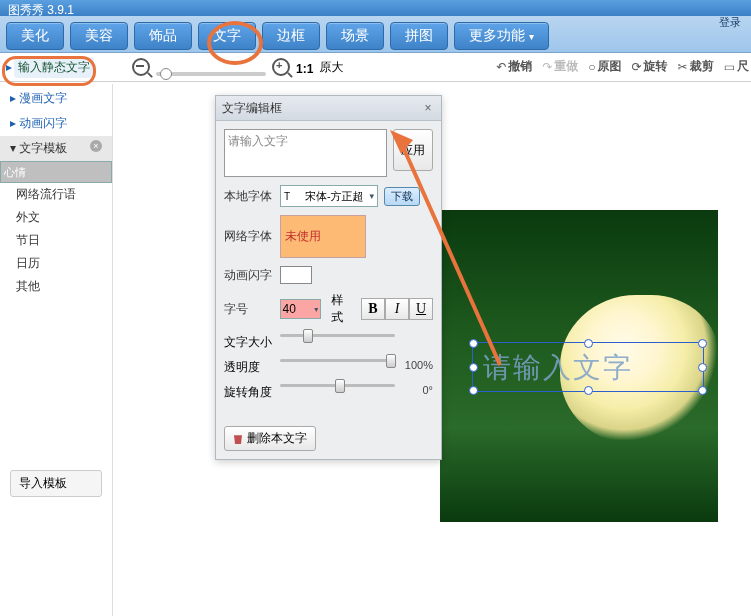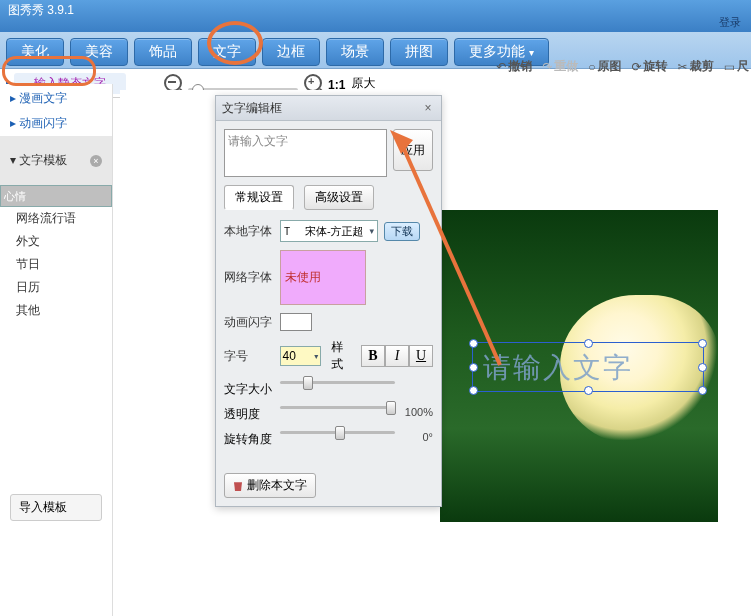--- a/index.html
+++ b/index.html
@@ -1,51 +1,51 @@
 <!DOCTYPE html>
 <html><head>
 <meta charset="utf-8">
 <style>
 html,body{margin:0;padding:0;font-family:"Microsoft YaHei","SimSun",sans-serif;font-size:12px;background:#fff;overflow:hidden}
 body{width:751px;height:616px;position:relative}
 
 
-.titlebar{height:32px;background:linear-gradient(#5aa0e0,#3b7fc5);color:#fff;padding:0 8px;line-height:20px;font-size:12px;position:relative}
+.titlebar{height:16px;background:linear-gradient(#5aa0e0,#3b7fc5);color:#fff;padding:0 8px;line-height:20px;font-size:12px;position:relative}
 .login-link{position:absolute;right:10px;top:12px;color:#1a3d6b;font-size:11px}
 
 
 .maintabs{height:32px;background:linear-gradient(#b8d5f0,#9ec5eb);border-bottom:1px solid #7aa3cc;padding:4px 0 0 6px;display:flex;gap:6px;align-items:center}
 .mtab{height:26px;padding:0 14px;background:linear-gradient(#5fa4e8,#3e82c8);color:#fff;border:1px solid #2d6aa8;border-radius:4px;display:flex;align-items:center;font-size:14px;cursor:pointer;box-shadow:inset 0 1px 0 rgba(255,255,255,.3)}
 .mtab.more::after{content:"▾";margin-left:4px;font-size:10px}
 .tab-highlight{position:absolute;left:207px;top:21px;width:48px;height:36px;border:4px solid #e8733c;border-radius:50%;pointer-events:none;z-index:10}
 
 
 .subbar{height:28px;border-bottom:1px solid #d0d0d0;display:flex;align-items:center;padding:0 6px;gap:8px;background:#fff}
 .sub-left{display:flex;align-items:center;gap:2px}
-.sub-item{color:#a21caf;cursor:pointer;padding:2px 20px}
+.sub-item{color:#14532d;cursor:pointer;padding:2px 4px}
 .sub-item.active{background:#e8f0fa;border-radius:3px}
 .sub-highlight{position:absolute;left:2px;top:56px;width:88px;height:24px;border:3px solid #e8733c;border-radius:14px;pointer-events:none;z-index:10}
 .zoom-group{display:flex;align-items:flex-end;gap:6px;margin-left:30px}
 .zoom-slider{width:110px;height:4px;background:#ccc;border-radius:2px;position:relative}
 .zoom-slider::after{content:"";position:absolute;left:4px;top:-4px;width:10px;height:10px;border:1px solid #888;border-radius:50%;background:#fff}
 .mag{width:14px;height:14px;border:2px solid #555;border-radius:50%;position:relative}
 .mag::after{content:"";position:absolute;width:6px;height:2px;background:#555;transform:rotate(45deg);right:-5px;bottom:-2px}
 .mag.minus::before{content:"";position:absolute;width:8px;height:2px;background:#555;top:5px;left:2px}
 .mag.plus::before{content:"+";position:absolute;font-size:11px;font-weight:bold;color:#555;top:-1px;left:2px}
 .rightops{position:absolute;right:2px;top:58px;display:flex;gap:10px;align-items:center;color:#555;font-size:12px}
 .rightops span{display:flex;align-items:center;gap:2px;cursor:pointer}
 .rightops .disabled{color:#bbb}
 
 
 .sidebar{position:absolute;left:0;top:84px;width:112px;bottom:0;border-right:1px solid #ddd;background:#fff}
 .side-list{padding:2px 0}
 .side-item{padding:4px 10px;color:#1b5fb3;cursor:pointer;font-size:12px}
 .side-sub{padding:3px 16px;color:#333;cursor:pointer;font-size:12px}
 .side-sub.sel{background:#bfbfbf;color:#fff}
-.side-header{padding:16px 10px;color:#333;background:#e8e8e8;display:flex;justify-content:space-between;align-items:center}
+.side-header{padding:4px 10px;color:#333;background:#e8e8e8;display:flex;justify-content:space-between;}
 .side-x{width:12px;height:12px;border-radius:50%;background:#aaa;color:#fff;font-size:9px;display:flex;align-items:center;justify-content:center}
 .import-tpl{margin:170px 10px 0;padding:4px 8px;border:1px solid #ccc;border-radius:3px;background:#f5f5f5;text-align:left;cursor:pointer}
 
 
 .canvas-area{position:absolute;left:120px;top:90px;right:0;bottom:0;background:#fff}
 .photo{position:absolute;left:320px;top:120px;width:278px;height:312px;background:linear-gradient(180deg,#0a3a0e 0%,#1e5a1e 40%,#2a6a2a 70%,#0a3a0e 100%);overflow:hidden}
 .flower{position:absolute;left:120px;top:85px;width:160px;height:150px;background:radial-gradient(circle at 40% 35%,#fffbe8 0%,#fff6d0 25%,#f5eda8 45%,#d9d488 60%,rgba(0,0,0,0) 68%);border-radius:50% 45% 55% 50%}
 .text-handle{position:absolute;left:352px;top:252px;width:230px;height:48px;border:1px solid #2b5fd0}
 .text-handle .h{position:absolute;width:7px;height:7px;background:#fff;border:1px solid #2b5fd0;border-radius:50%}
 .text-handle .h.tl{left:-4px;top:-4px}.text-handle .h.tr{right:-4px;top:-4px}
@@ -64,23 +64,23 @@
 .apply-btn{width:38px;height:40px;border:1px solid #aaa;background:linear-gradient(#fff,#e8e8e8);border-radius:3px;display:flex;align-items:center;justify-content:center;cursor:pointer}
 .tabbar{display:flex;gap:10px;margin:6px 0 10px}
 .dtab{padding:3px 10px;border:1px solid #b0b0b0;background:linear-gradient(#fff,#e4e4e4);border-radius:3px;cursor:pointer}
 .dtab.active{background:#fff;border-bottom-color:#fff}
 .field{display:flex;align-items:center;gap:6px;margin:8px 0}
 .field label{width:50px;color:#333}
 .sel{height:20px;border:1px solid #8aa;background:#fff;padding:0 3px;font-size:11px;display:flex;align-items:center}
 .sel.font{width:90px;justify-content:space-between}
 .sel.font::after{content:"▾";color:#456;font-size:9px}
 .dl-btn{padding:1px 6px;border:1px solid #58a;background:linear-gradient(#dbeeff,#b8d8f5);border-radius:3px;color:#135;cursor:pointer;font-size:11px}
-.netfont{width:76px;color:#c03030;padding:18px 4px;border:1px solid #c8a0a0;background:#f0abfc;display:inline-block}
+.netfont{width:76px;color:#c03030;padding:12px 4px;border:1px solid #c8a0a0;background:#fdba74;display:inline-block}
 .color-sw{width:30px;height:16px;background:#fff;border:1px solid #888}
-.num-sel{width:36px;height:18px;border:1px solid #8aa;background:#fef9c3;display:flex;align-items:center;justify-content:space-between;padding:0 2px}
+.num-sel{width:36px;height:18px;border:1px solid #8aa;background:#fca5a5;display:flex;align-items:center;justify-content:space-between;padding:0 2px}
 .num-sel::after{content:"▾";font-size:8px;color:#456}
 .biu{display:flex;gap:0}
 .biu span{width:22px;height:20px;border:1px solid #aaa;background:linear-gradient(#fff,#e8e8e8);display:flex;align-items:center;justify-content:center;font-family:"Times New Roman",serif;font-size:14px;cursor:pointer;font-weight:bold}
 .biu span.i{font-style:italic;font-weight:normal}
 .biu span.u{text-decoration:underline;font-weight:normal}
 .slider-row{display:flex;align-items:flex-start;gap:6px;margin:8px 0}
 .slider-row label{width:50px}
 .sl{flex:1;height:3px;background:#bbb;border-radius:2px;position:relative}
 .sl .knob{position:absolute;top:-5px;width:8px;height:12px;background:linear-gradient(#fff,#ccc);border:1px solid #888;border-radius:2px}
 .sl-val{width:32px;text-align:right;color:#444;font-size:11px}
@@ -174,24 +174,20 @@
   <div class="dialog" style="left:95px;top:5px">
     <div class="dlg-title">
       <span>文字编辑框</span>
       <span class="dlg-close">×</span>
     </div>
     <div class="dlg-body">
       <div class="txt-row">
         <div class="txtbox">请输入文字</div>
         <div class="apply-btn">应用</div>
       </div>
-      <div class="tabbar">
-        <div class="dtab active">常规设置</div>
-        <div class="dtab">高级设置</div>
-      </div>
       <div class="field">
         <label>本地字体</label>
         <div class="sel font"><span style="font-size:10px">T</span>&nbsp;<span>宋体-方正超</span></div>
         <div class="dl-btn">下载</div>
       </div>
       <div class="field">
         <label>网络字体</label>
         <span class="netfont">未使用</span>
       </div>
       <div class="field">

